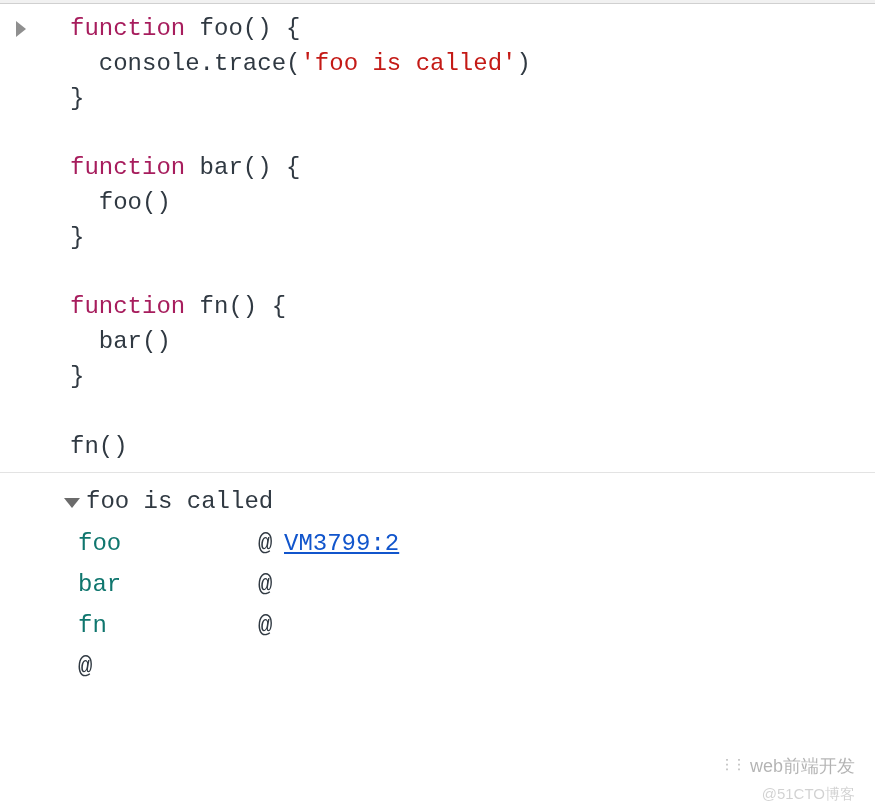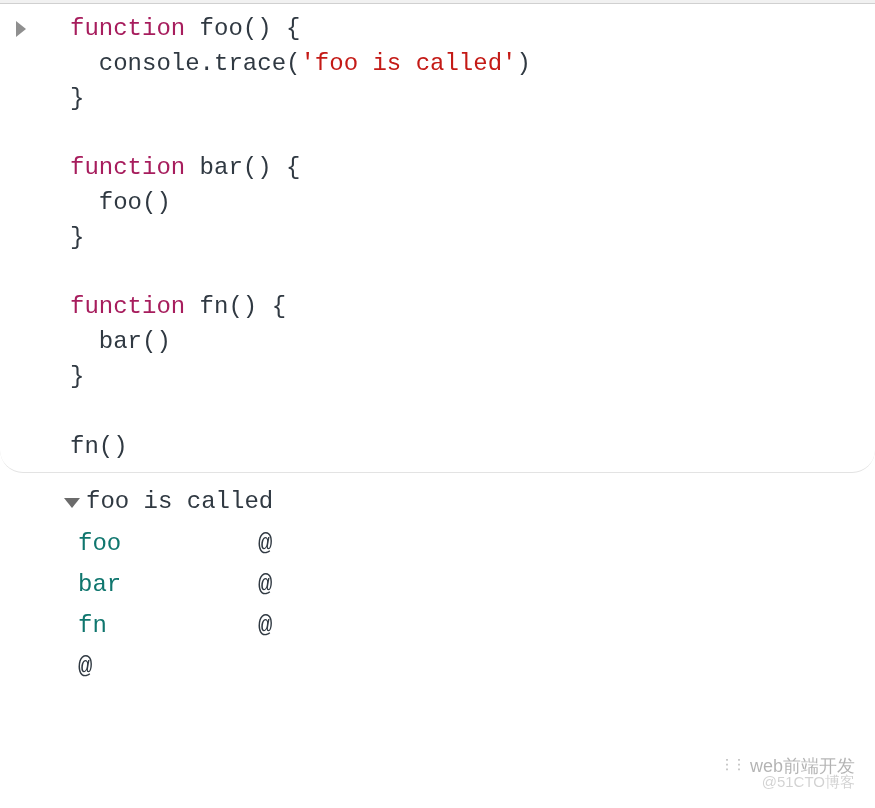--- a/index.html
+++ b/index.html
@@ -14,21 +14,20 @@
   }
   .top-line {
     height: 4px;
     background: #f1f1f1;
     border-bottom: 1px solid #d0d0d0;
   }
   .console-cell {
     display: flex;
     border-bottom: 1px solid #e3e3e3;
     padding: 8px 0 8px 0;
-    border-radius: 23px;
   }
   .gutter {
     width: 42px;
     flex: 0 0 42px;
     display: flex;
     justify-content: center;
     padding-top: 3px;
   }
   .chevron-right {
     width: 0; height: 0;
@@ -101,21 +100,21 @@
     display: inline-block;
     margin-right: 6px;
     letter-spacing: -2px;
     font-size: 14px;
     position: relative;
     top: -2px;
   }
   .watermark-sub {
     position: absolute;
     right: 20px;
-    bottom: 16px;
+    bottom: 4px;
     font-family: -apple-system, sans-serif;
     font-size: 15px;
     color: rgba(0,0,0,0.18);
   }
 </style>
 </head>
 <body>
 
 <div class="top-line"></div>
 
@@ -142,20 +141,21 @@
   <div class="gutter"></div>
   <div class="trace-body">
     <div class="trace-header">
       <div class="tri-down"></div>
       <span>foo is called</span>
     </div>
     <div class="trace-table">
       <div class="trace-row">
         <span class="col-fn">foo</span>
         <span class="col-at">@</span>
+        <span class="link">VM3799:2</span>
       </div>
       <div class="trace-row">
         <span class="col-fn">bar</span>
         <span class="col-at">@</span>
       </div>
       <div class="trace-row">
         <span class="col-fn">fn</span>
         <span class="col-at">@</span>
       </div>
       <div class="trace-row">

